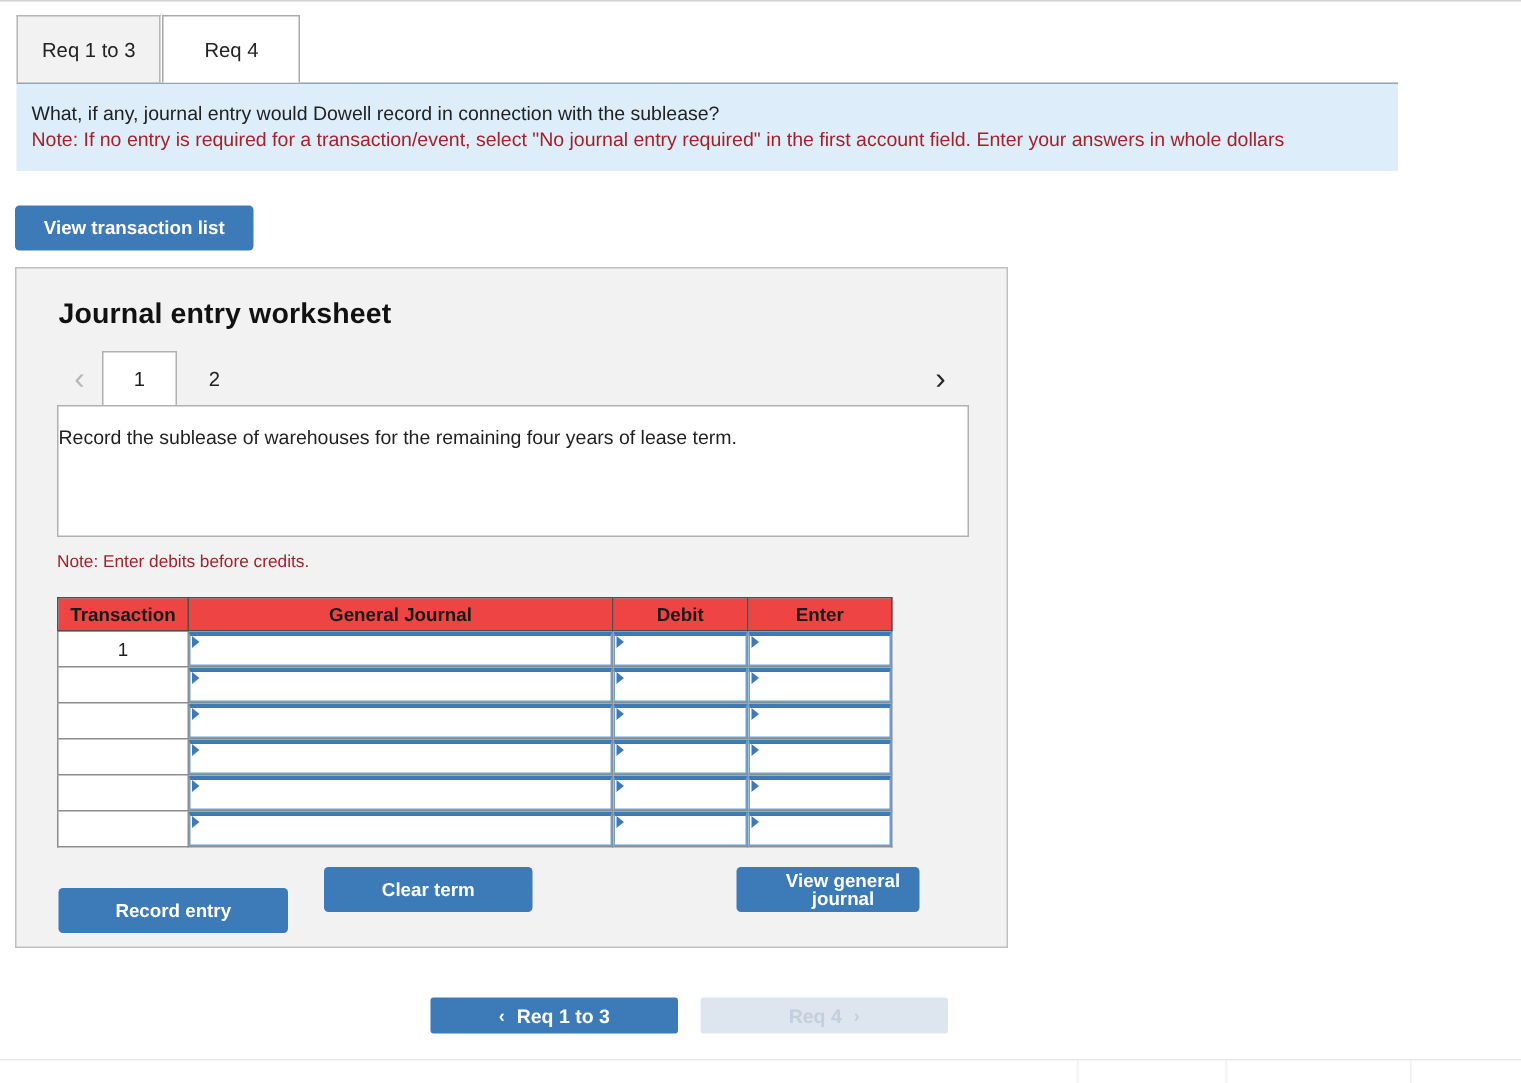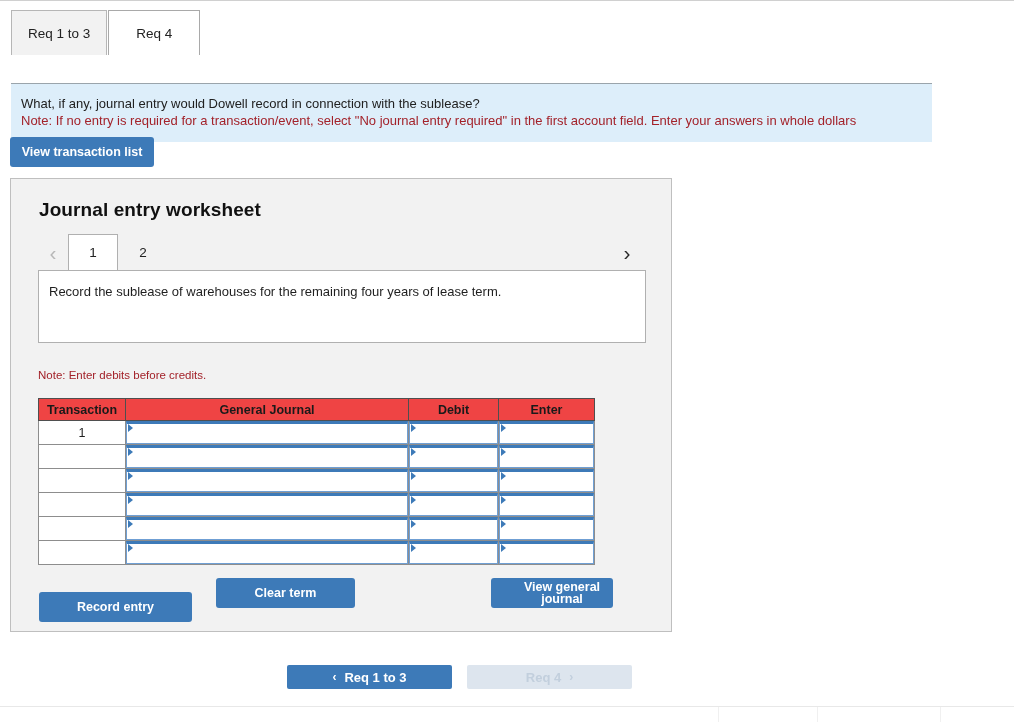--- a/index.html
+++ b/index.html
@@ -62,21 +62,20 @@
   .instructions {
     position: absolute;
     left: 11px;
     top: 55px;
     width: 921px;
     box-sizing: border-box;
     background: #ddeefa;
     border-top: 1px solid #9aa4ab;
     padding: 11px 2px 13px 10px;
     line-height: 17px;
-    margin-top: 28px;
   }
   .instr-question {
     color: #212121;
     font-size: 13px;
   }
   .instr-note {
     color: #a3222a;
     font-size: 13px;
   }
 
@@ -95,21 +94,21 @@
     line-height: 1;
     display: flex;
     align-items: center;
     justify-content: center;
   }
 
   #view-transaction-list {
     position: absolute;
     left: 10px;
     top: 137px;
-    width: 144px;
+    width: 159px;
     height: 30px;
   }
 
   
   .panel {
     position: absolute;
     left: 10px;
     top: 178px;
     width: 662px;
     height: 454px;
@@ -171,25 +170,25 @@
     border-bottom: 1px solid #ffffff;
     margin-bottom: -1px;
   }
 
   
   .desc-box {
     position: absolute;
     left: 27px;
     top: 91px;
     width: 608px;
-    height: 73px;
+    height: 88px;
     box-sizing: border-box;
     background: #ffffff;
     border: 1px solid #b0b0b0;
-    padding: 13px 10px;
+    padding: 13px 0;
     font-size: 13px;
     color: #1f1f1f;
   }
 
   .note-debits {
     position: absolute;
     left: 27px;
     top: 190px;
     font-size: 11.5px;
     color: #a3222a;

